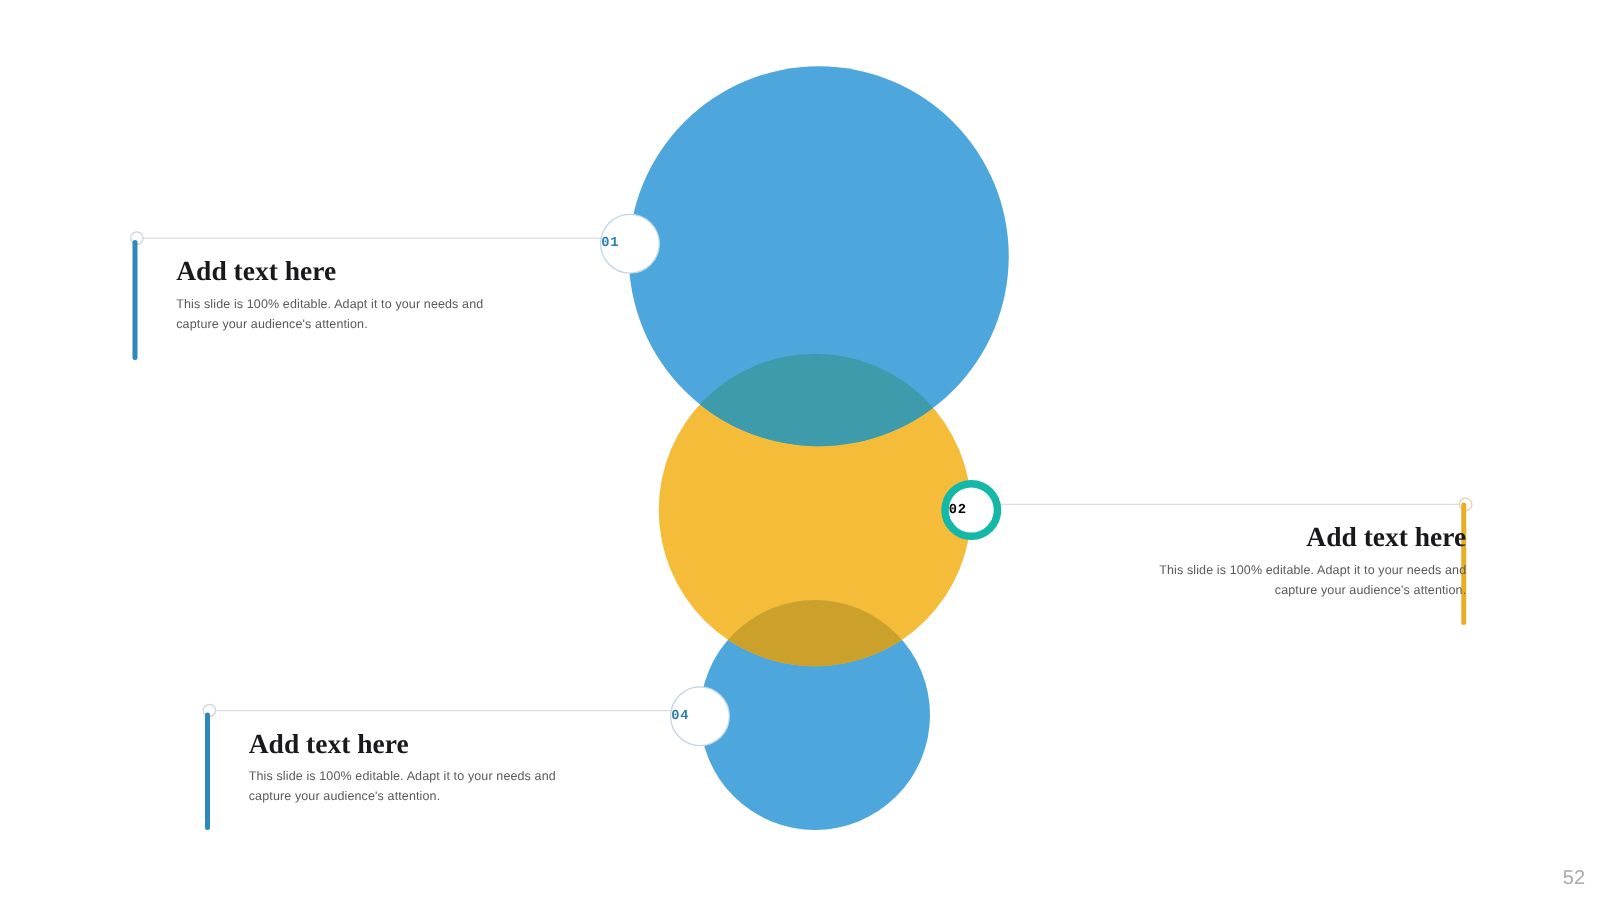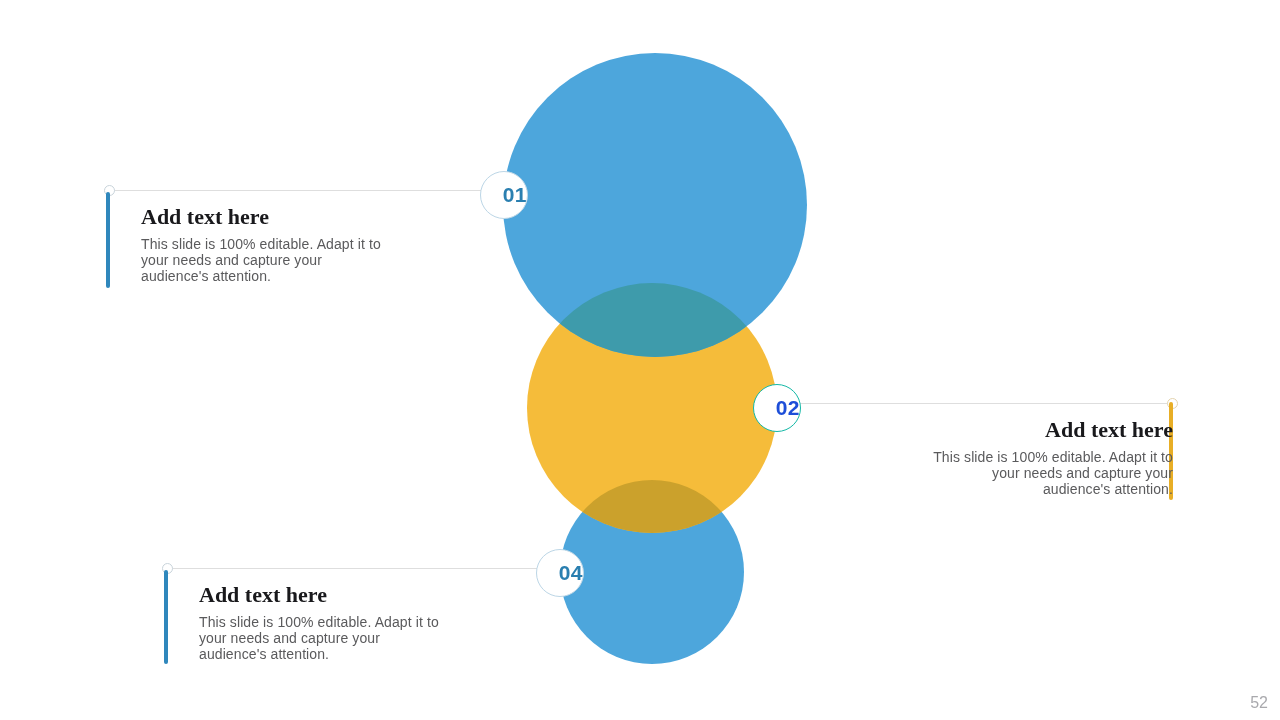--- a/index.html
+++ b/index.html
@@ -44,34 +44,34 @@
 
   
   .badge {
     position: absolute;
     width: 48px;
     height: 48px;
     border-radius: 50%;
     background: #ffffff;
     display: flex;
     align-items: center;
-    justify-content: flex-end;
-    font-family: Liberation Sans, sans-serif;
+    justify-content: flex-start;
+    font-family: Liberation Mono, monospace;
     font-weight: 700;
-    font-size: 21px;
+    font-size: 11px;
     letter-spacing: 0.5px;
     box-sizing: border-box;
   }
   .badge-blue {
     border: 1px solid #bcd6e6;
     color: #2A7FB0;
   }
   .badge-orange {
-    border: 1px solid #14b8a6;
-    color: #1d4ed8;
+    border: 6px solid #14b8a6;
+    color: #000000;
   }
   #badge-01 { left: 480px; top: 171px; }
   #badge-02 { left: 753px; top: 384px; }
   #badge-03 { left: 536px; top: 549px; }
 
   
   .connector {
     position: absolute;
     height: 1px;
     background: #dedede;
@@ -113,21 +113,21 @@
     font-family: "Liberation Serif", serif;
     font-weight: 700;
     font-size: 22px;
     line-height: 22px;
     color: #19191c;
     margin: 0 0 8px 0;
     white-space: nowrap;
   }
   .callout-body {
     font-family: "Liberation Sans", sans-serif;
-    font-size: 14px;
+    font-size: 10px;
     line-height: 16px;
     color: #5a5a5c;
     margin: 0;
     letter-spacing: 0.1px;
   }
   #callout-01 { left: 141px; top: 206px; width: 250px; text-align: left; }
   #callout-02 { right: 107px;  top: 419px; width: 250px; text-align: right; }
   #callout-03 { left: 199px; top: 584px; width: 250px; text-align: left; }
 
   

